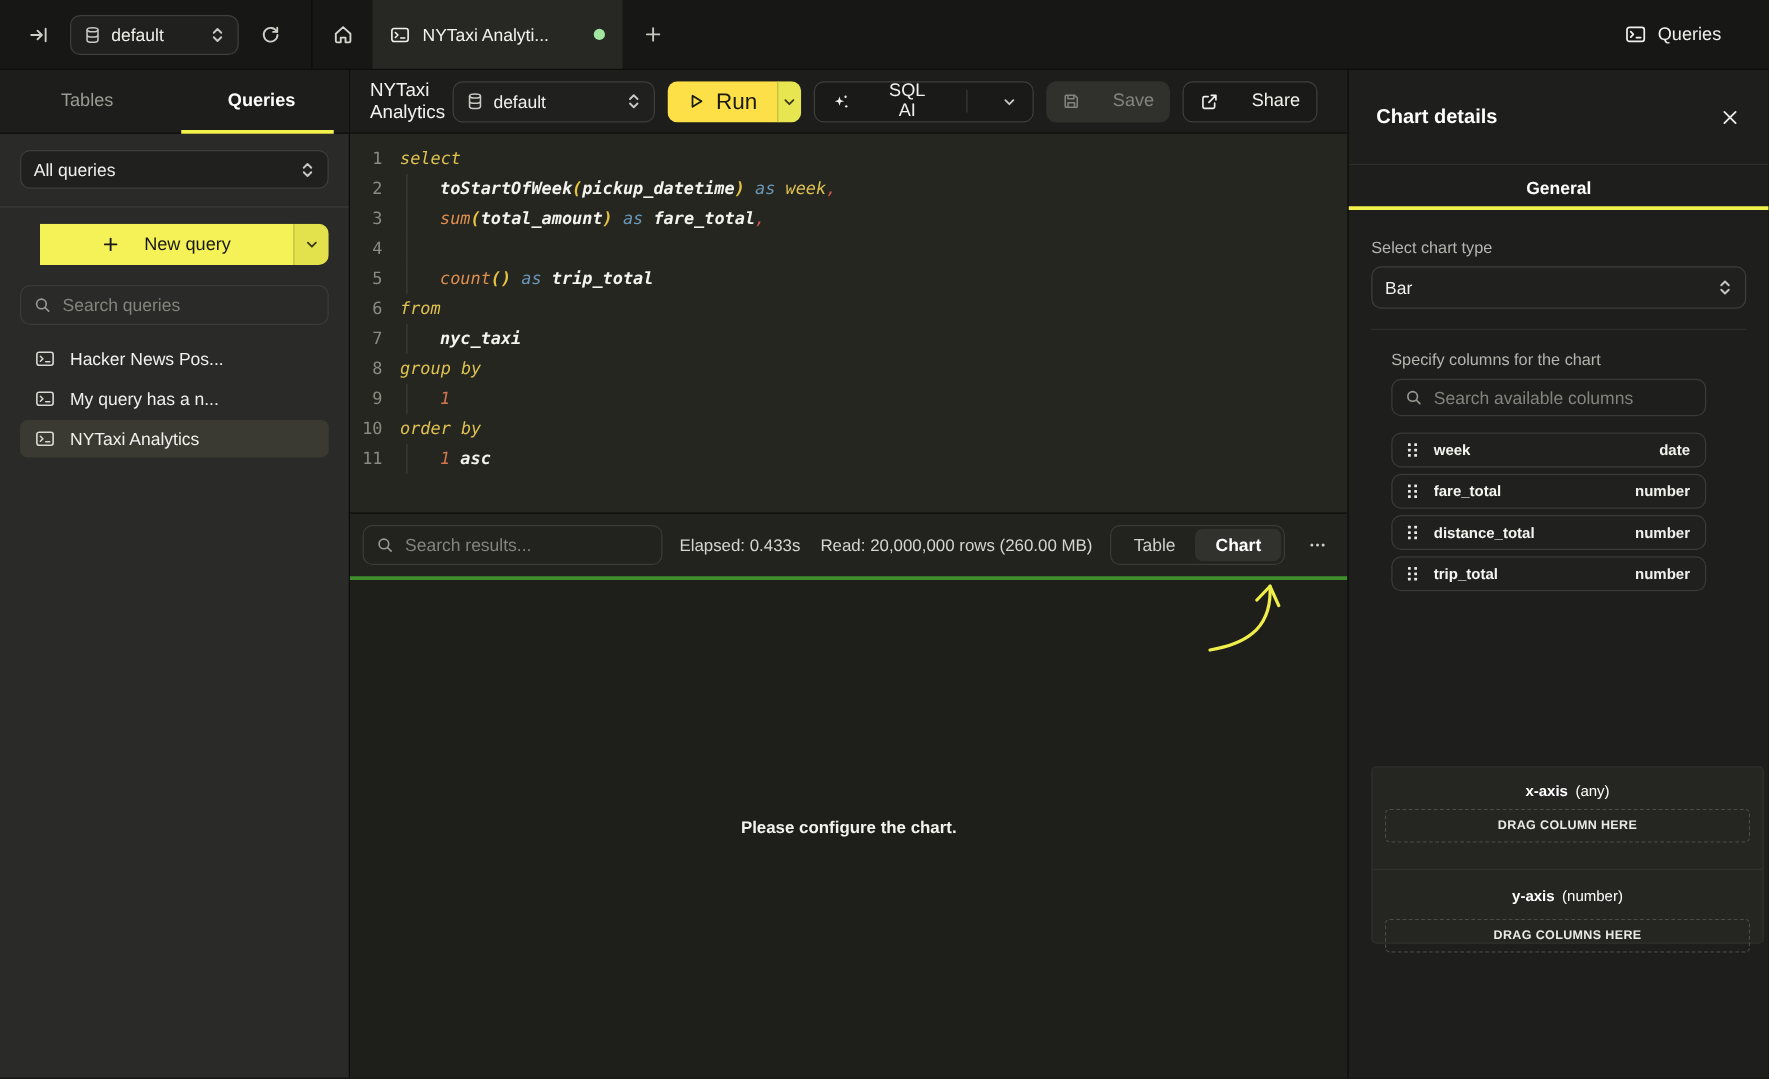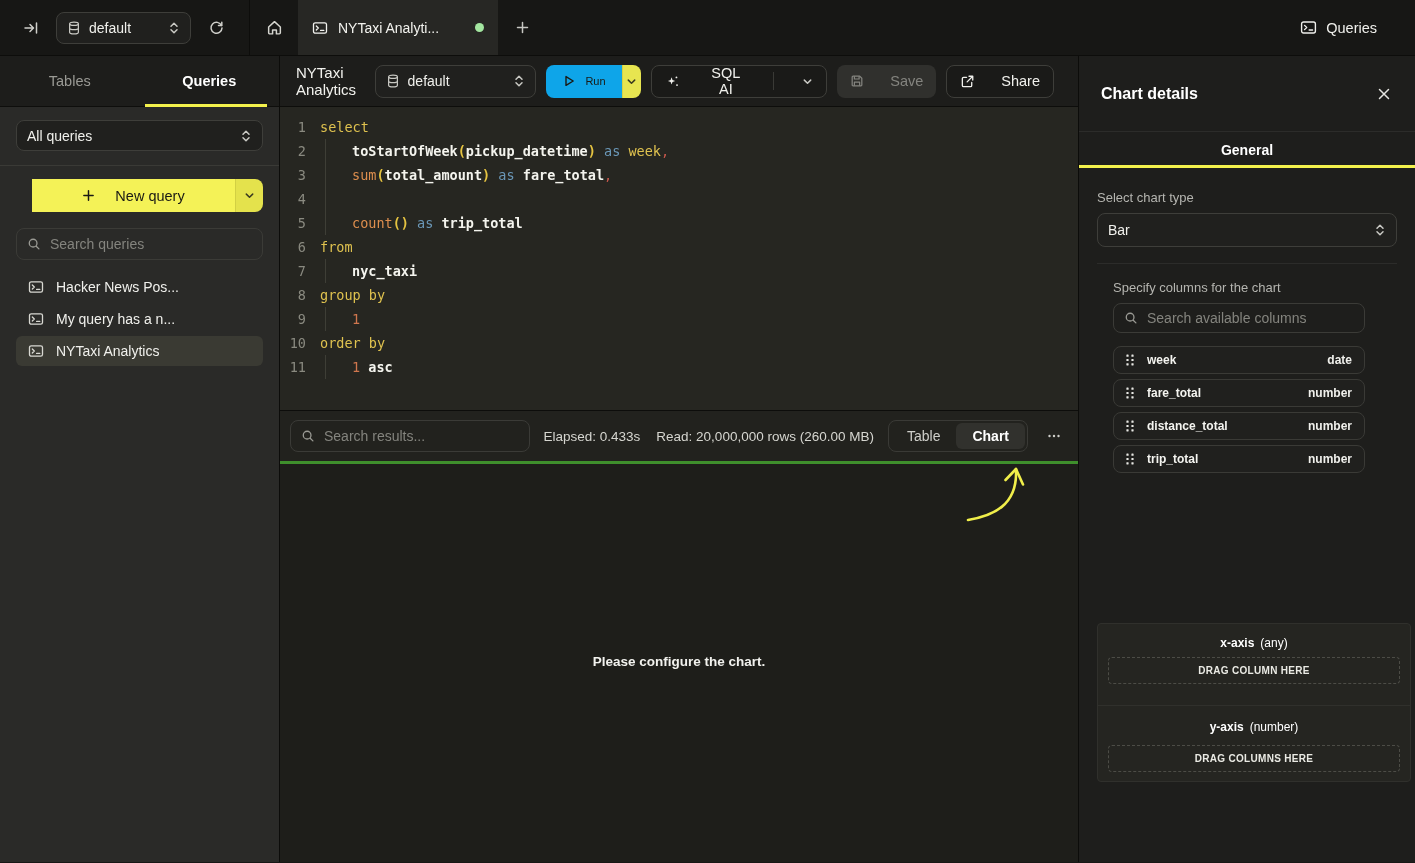--- a/index.html
+++ b/index.html
@@ -52,32 +52,32 @@
   .q-item.active { background:#3a3a33; }
   .q-item .ico { color:#d8d8d2; }
 
   
   .main { flex:1; display:flex; flex-direction:column; background:#22221e; min-width:0; }
   .main-toolbar { height:51px; display:flex; align-items:center; background:#1d1d1b; border-bottom:1px solid #0d0d0b; padding:0 24px 0 16px; }
   .doc-title { font-size:15px; color:#f2f2ee; font-weight:500; }
   .mt-right { margin-left:auto; display:flex; align-items:center; gap:10px; }
   .mt-db { width:168px; height:33px; }
   .runbtn { display:flex; height:33px; border-radius:8px; overflow:hidden; }
-  .run-main { display:flex; align-items:center; gap:9px; padding:0 16px; background:#0ea5e9; border:none; color:#1a1a14; font-size:11px; font-weight:500; cursor:pointer; }
+  .run-main { display:flex; align-items:center; gap:9px; padding:0 16px; background:#fde047; border:none; color:#1a1a14; font-size:18px; font-weight:500; cursor:pointer; }
   .run-chev { width:24px; background:#e7e550; border:none; border-left:1px solid #d4d245; color:#3a3a20; display:flex; align-items:center; justify-content:center; cursor:pointer; }
   .btn { display:flex; align-items:center; gap:26px; height:33px; padding:0 13px; border-radius:8px; border:1px solid #3e3e3a; background:#1a1a18; color:#f0f0ec; font-size:14.5px; cursor:pointer; }
   .btn .sep { width:1px; height:18px; background:#3a3a36; margin:0 2px; }
   .btn.disabled { background:#30302d; border:none; color:#84847f; cursor:default; }
   .btn.disabled .ico { color:#84847f; }
 
   
   .editor { height:303px; background:#262621; padding-top:8px; font-family:"DejaVu Sans Mono","Liberation Mono",monospace; font-size:13.5px; cursor:text; overflow:hidden; }
   .cl { position:relative; height:24px; line-height:24px; display:flex; white-space:pre; }
   .ln { width:26px; text-align:right; color:#8a8a80; flex-shrink:0; user-select:none; }
-  .code { padding-left:14px; }
+  .code { padding-left:14px;font-style:italic; }
   .guide { display:none; position:absolute; left:45px; top:0; bottom:0; width:1px; background:#3e3e36; }
   .t-kw  { color:#dfc24f; }
   .t-fn  { color:#df8f4e; }
   .t-fnw { color:#f4f4ee; font-weight:700; }
   .t-par { color:#e5c341; font-weight:700; }
   .t-id  { color:#f4f4ee; font-weight:700; }
   .t-as  { color:#6b98b8; }
   .t-cm  { color:#c7584c; }
   .t-num { color:#cf764e; }
   .t-pl  { color:#d8d8d2; }
@@ -113,21 +113,21 @@
   .type-select { margin-top:8px; height:34px; width:100%; }
   .p-divider { height:1px; background:#2c2c2a; margin:16px 0; }
   .col-section { padding:0 32px 0 16px; }
   .cs-search { margin-top:8px; height:30px; }
   .chips { margin-top:13px; display:flex; flex-direction:column; gap:5px; }
   .chip { display:flex; align-items:center; gap:11px; height:28px; border:1px solid #3a3a36; border-radius:8px; padding:0 12px 0 10px; background:#20201e; cursor:grab; }
   .chip .c-name { font-size:12px; font-weight:700; color:#f4f4f0; }
   .chip .c-type { margin-left:auto; font-size:12px; font-weight:700; color:#f0f0ec; }
   .chip .ico { color:#e8e8e4; }
 
-  .axes-box { position:absolute; left:18px; right:4px; top:557px; height:159px; background:#252521; border:1px solid #30302c; border-radius:4px;margin-top:10px; }
+  .axes-box { position:absolute; left:18px; right:4px; top:557px; height:142px; background:#252521; border:1px solid #30302c; border-radius:4px; }
   .axis-sec { padding:12px 10px 0 10px; }
   .axis-sec.first { height:82px; border-bottom:1px solid #30302c; }
   .axis-sec.second { padding-top:14px; }
   .axis-head { text-align:center; font-size:12px; color:#ffffff; }
   .axis-head .a-name { font-weight:700; }
   .axis-head .a-type { margin-left:6px; font-weight:400; }
   .axis-sec.second .axis-head .a-type { font-weight:400; }
   .drop-zone { margin-top:7px; height:27px; border:1px dashed #4c4c46; border-radius:4px; display:flex; align-items:center; justify-content:center; font-size:10px; font-weight:700; letter-spacing:.3px; color:#eaeae4; cursor:copy; }
   .axis-sec.second .drop-zone { margin-top:11px; }
 </style>

